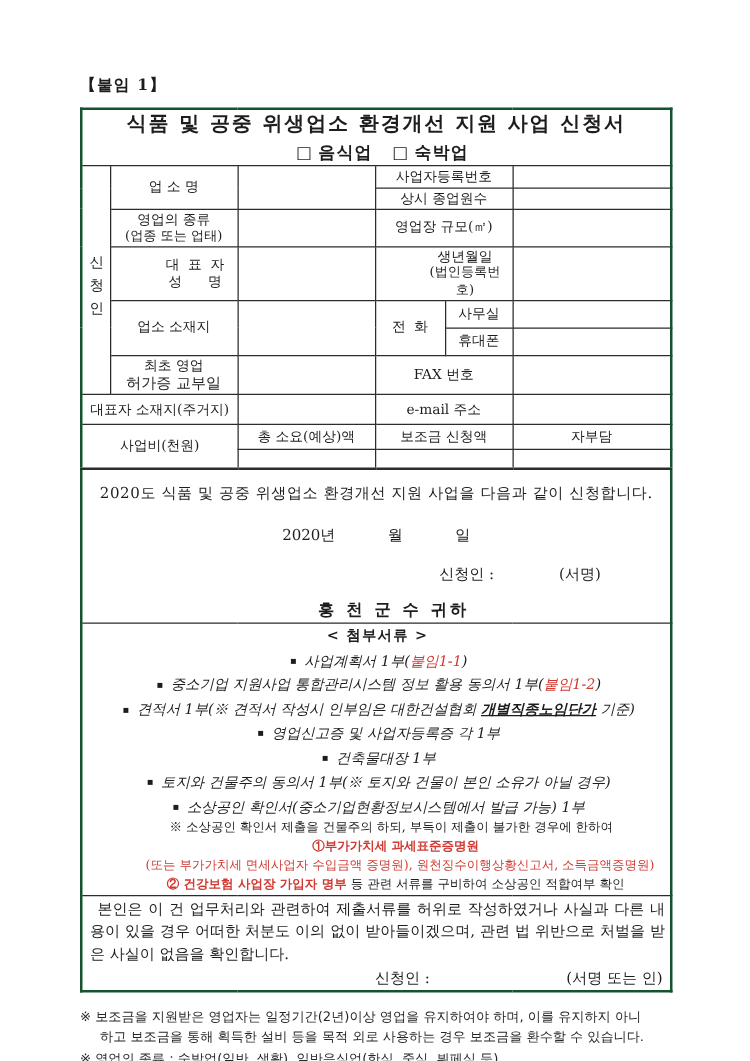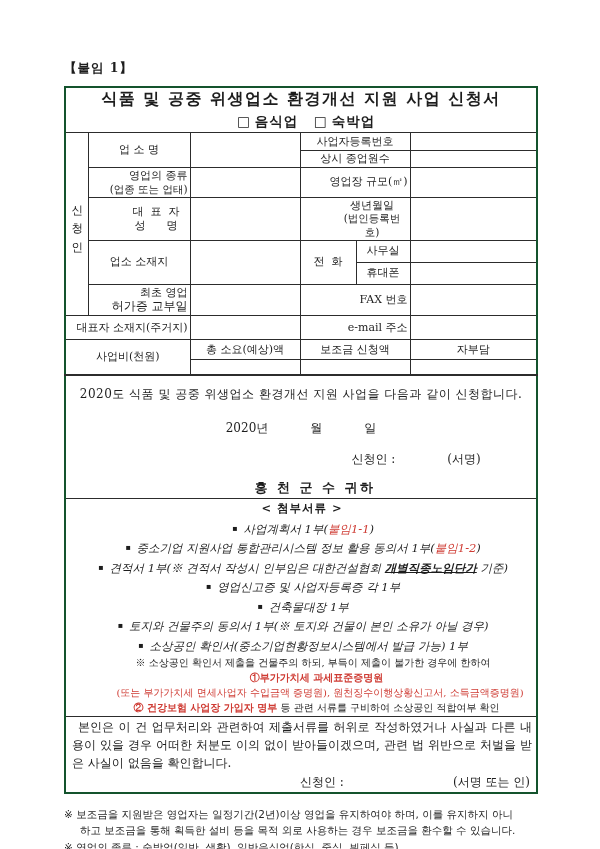--- a/index.html
+++ b/index.html
@@ -28,21 +28,21 @@
   .form-title { font-size:16px; font-weight:bold; letter-spacing:1.5px; text-align:center; }
   .form-subtitle { font-size:13.5px; font-weight:bold; text-align:center; margin-top:3px; letter-spacing:1px; }
   .form-subtitle .cb { display:inline-block; margin:0 4px 0 10px; font-weight:normal; }
 
   .lbl { white-space:pre-wrap; line-height:1.25; }
   .lbl .sub { font-size:10.5px; display:block; }
   td.vert-cell { width:23px; padding:0; }
   .vert { writing-mode:vertical-rl; text-orientation:upright; letter-spacing:7px; font-size:11.5px; margin:0 auto; }
 
   tr.h18 td { height:18px; } tr.h16 td { height:16px; }
-  tr.h24 td { height:24px;text-align:right; } tr.h28 td { height:28px;padding-left:36px; }
+  tr.h24 td { height:24px; } tr.h28 td { height:28px;padding-left:36px; }
   tr.h22 td { height:22px; } tr.h20 td { height:20px; }
   tr.h15 td { height:15px; }
   tr.budget-bottom td { border-bottom:2px solid #2c2c2c; }
 
   td.block { text-align:left; vertical-align:top; }
   td.statement-cell { height:100px; padding:0; }
   .st-line1 { text-align:center; font-size:12px; margin-top:9px; letter-spacing:0.5px; }
   .st-date { text-align:center; font-size:12px; margin-top:17px; }
   .st-date .gap { display:inline-block; width:42px; }
   .st-appl { font-size:12px; margin-top:14px; padding-left:230px; }

